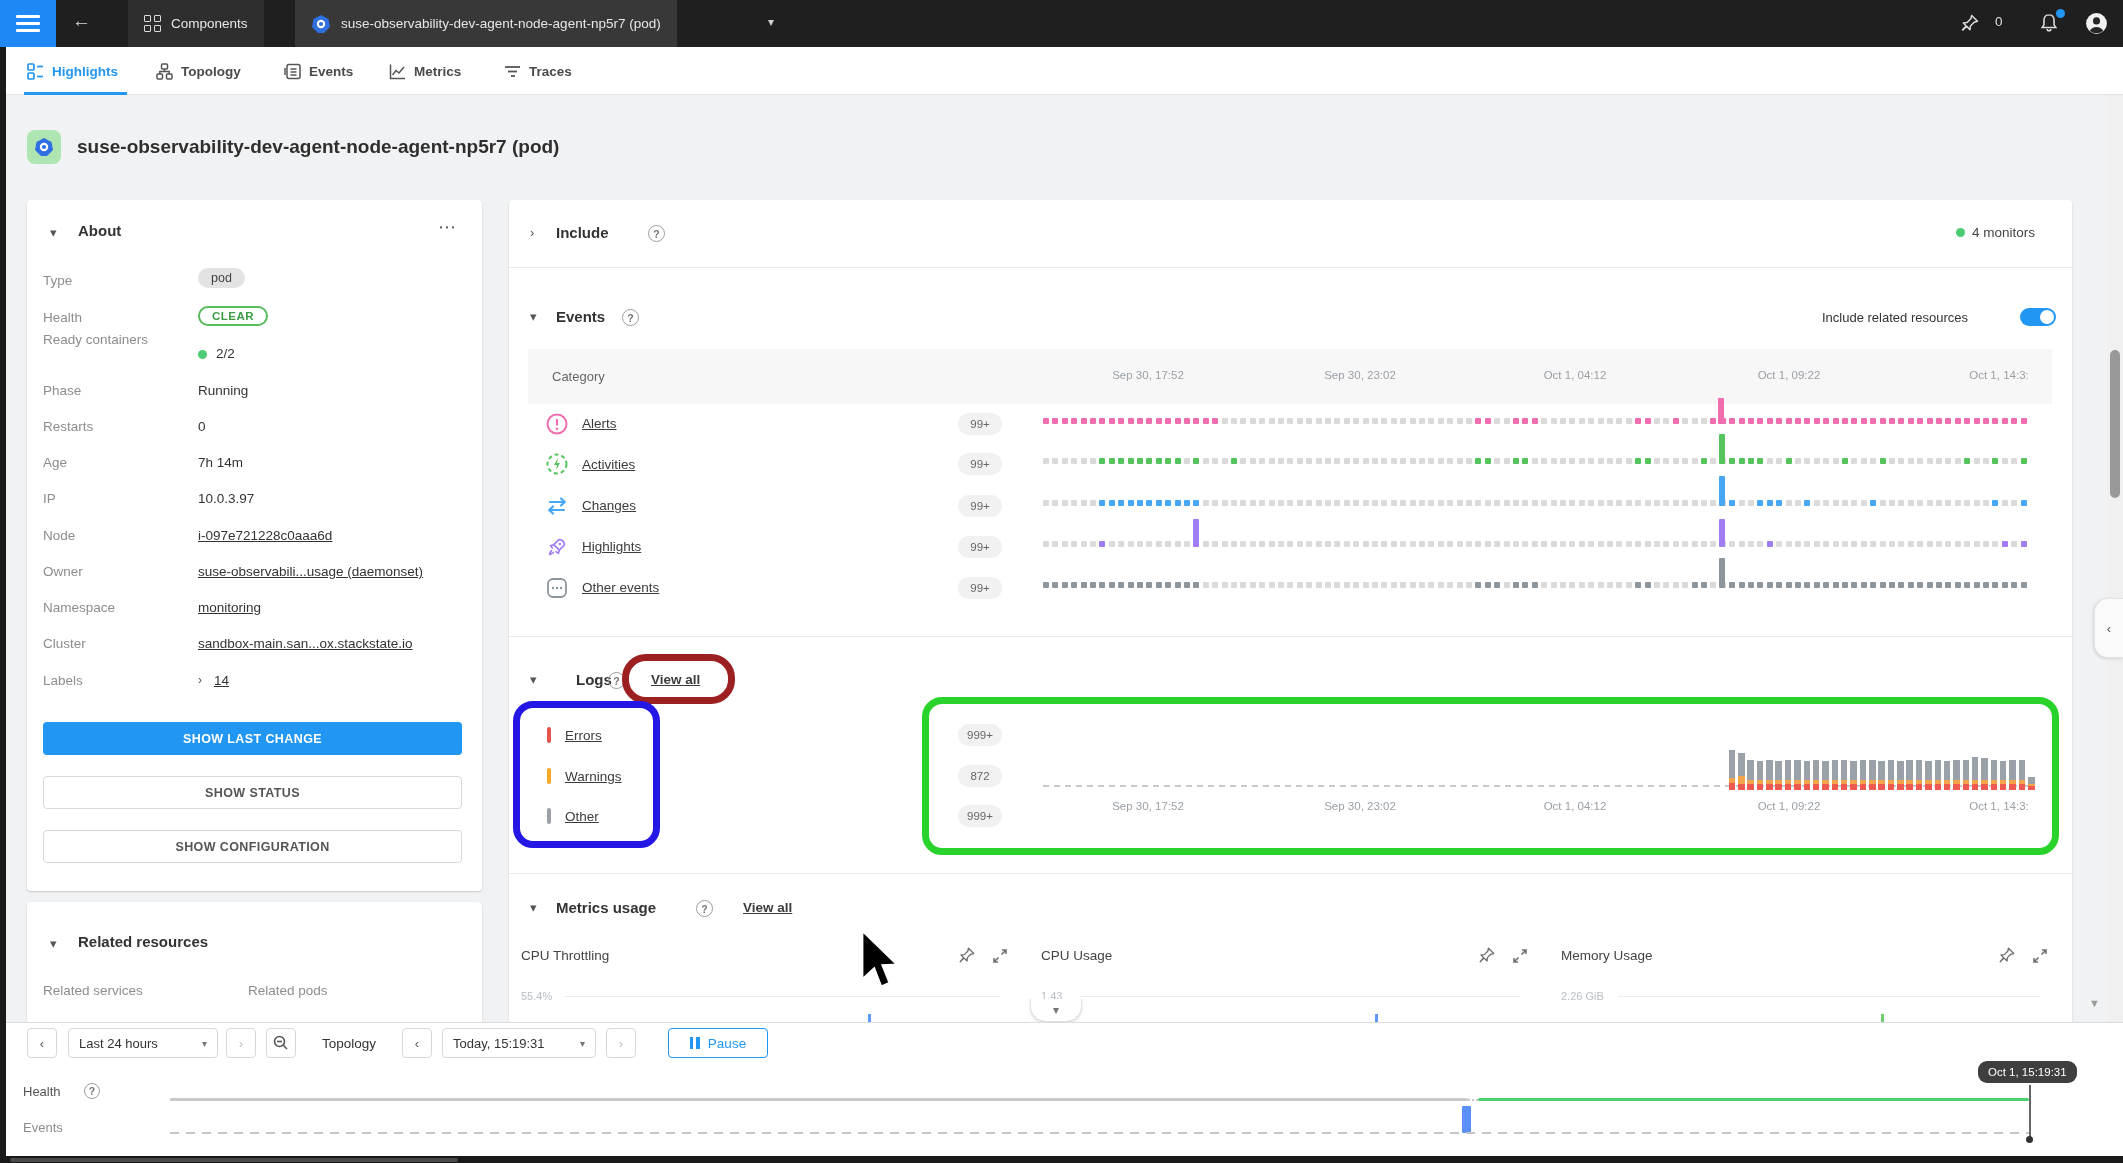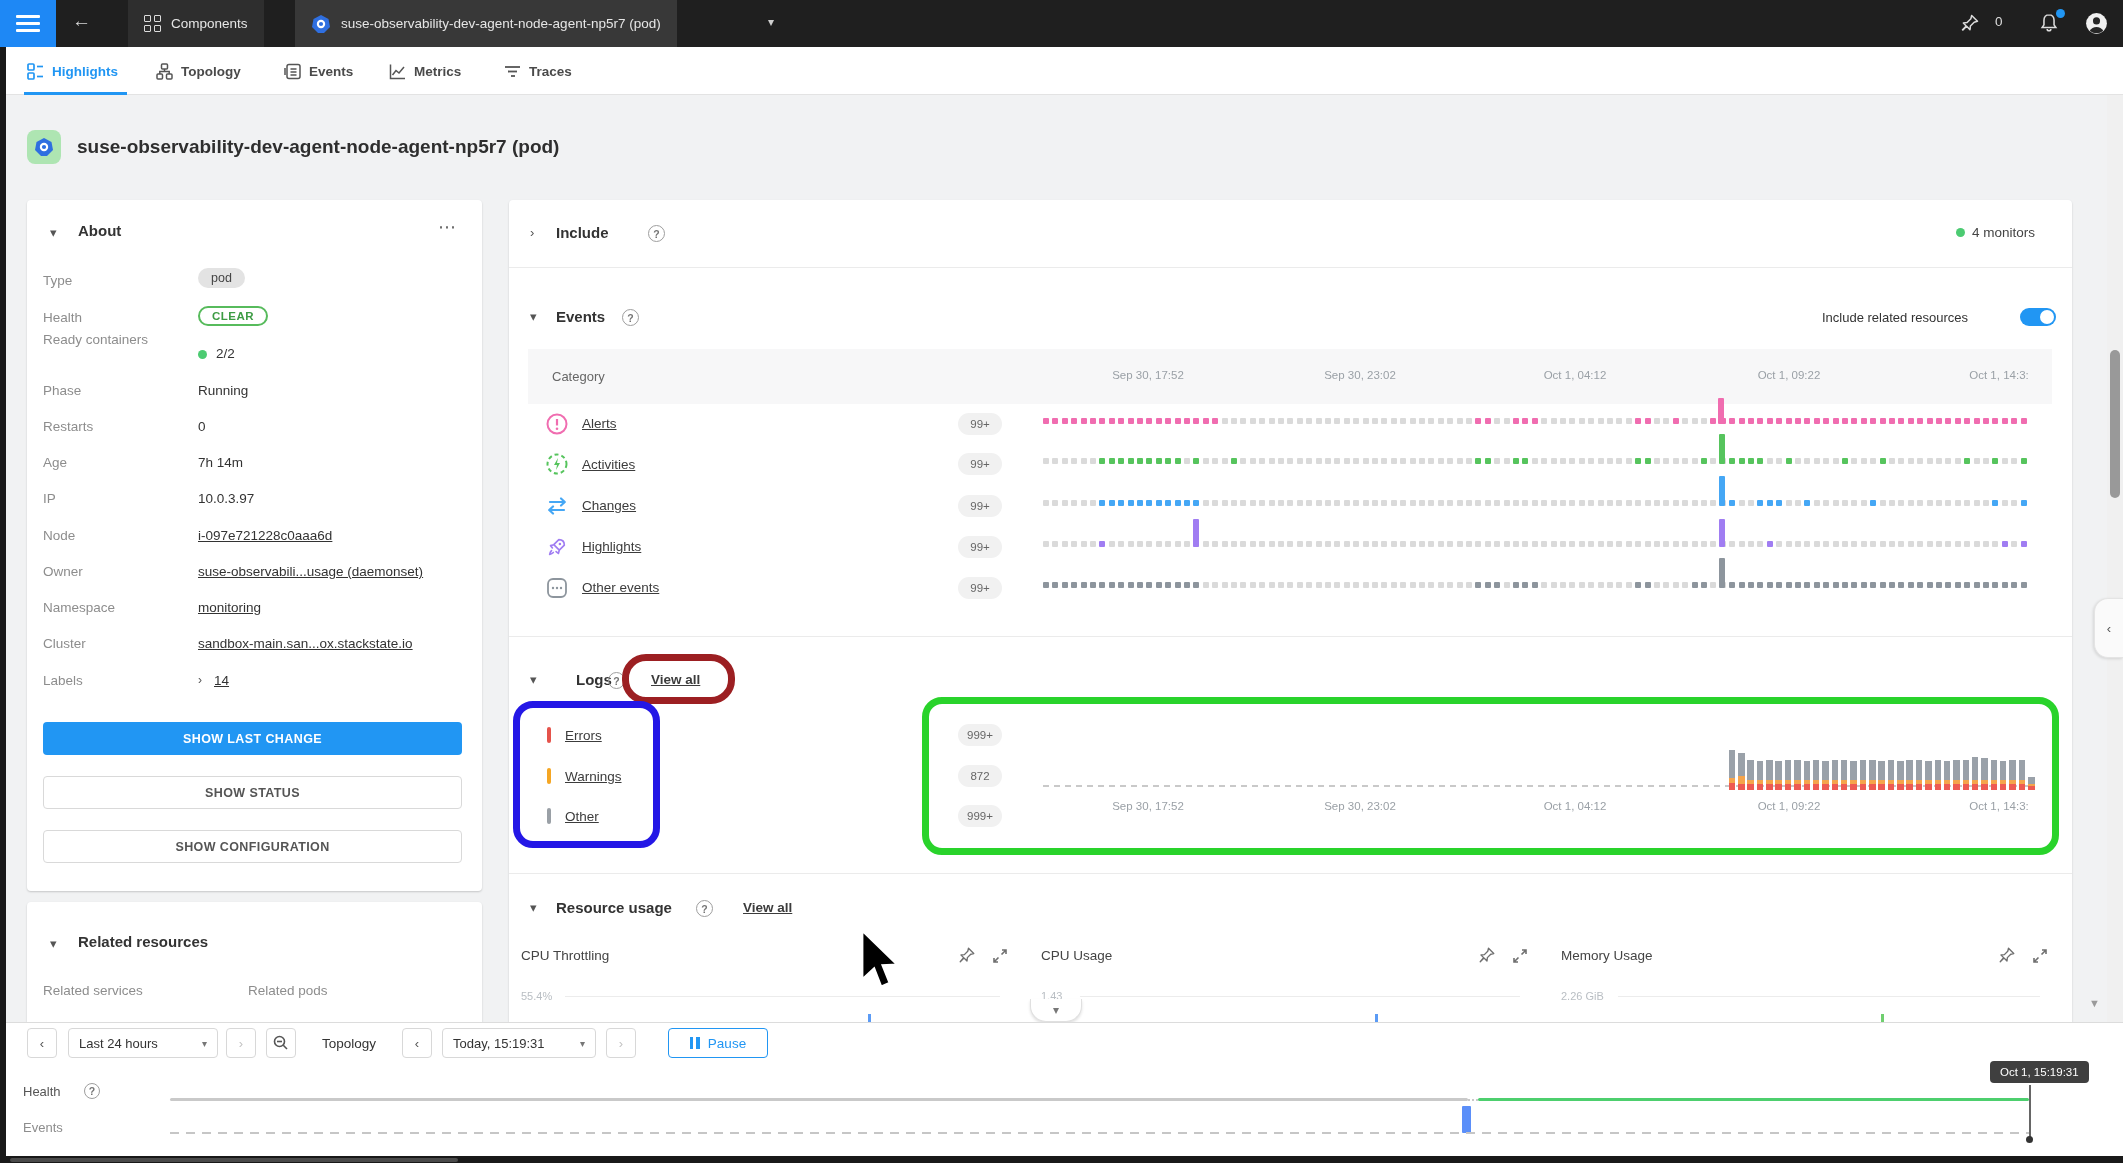--- a/index.html
+++ b/index.html
@@ -55,21 +55,21 @@
   
   .bottombar{left:0;top:1022px;width:2123px;height:134px;background:#fff;border-top:1px solid #dcdcdc;}
   .sqbtn{display:flex;align-items:center;justify-content:center;width:30px;height:30px;border:1px solid #d8d8d8;border-radius:4px;background:#fff;color:#555;font-size:13px;cursor:pointer;}
   .sqbtn.disabled{color:#c3c3c3;}
   .dd{display:flex;align-items:center;justify-content:space-between;height:30px;border:1px solid #d8d8d8;border-radius:4px;background:#fff;padding:0 10px;font-size:13px;color:#333;cursor:pointer;}
   .dd s{text-decoration:none;color:#777;font-size:10px;margin-left:8px;}
   .pausebtn{display:flex;align-items:center;justify-content:center;gap:8px;height:30px;border:1.5px solid #2196f3;border-radius:4px;color:#2196f3;font-size:13.5px;background:#fff;cursor:pointer;}
   .pauseico{display:flex;gap:3px;}
   .pauseico i{width:3.5px;height:12px;background:#2196f3;}
   .tick-lab{position:absolute;transform:translateX(-50%);font-size:11.5px;color:#b5b9bd;white-space:nowrap;}
-  .tooltip{position:absolute;background:#3f3f3f;color:#fff;font-size:11.5px;padding:5px 10px;border-radius:4px;white-space:nowrap;margin-left:12px;}
+  .tooltip{position:absolute;background:#3f3f3f;color:#fff;font-size:11.5px;padding:5px 10px;border-radius:9px;white-space:nowrap;}
   .edge{background:#191919;}
   svg{display:block;}
 </style>
 </head>
 <body>
 
 <div id="root">
 
   <div class="abs topbar"></div>
   <div class="abs burger">
@@ -943,21 +943,21 @@
       <span class="axis-lab" style="left:956px">Oct 1, 14:3:</span>
     </div>
 
   <div class="abs divider" style="left:509px;top:873px;width:1563px;"></div>
 
   <div class="annot" style="left:622px;top:654px;width:113px;height:50px;border:7px solid #9c1f22;border-radius:24px;"></div>
   <div class="annot" style="left:513px;top:701px;width:147px;height:147px;border:7px solid #2417e6;border-radius:20px;"></div>
   <div class="annot" style="left:922px;top:697px;width:1137px;height:158px;border:7px solid #29d32b;border-radius:20px;"></div>
 
   <span class="abs chev" style="left:530px;top:900px;">▾</span>
-  <div class="abs secthdr" style="left:556px;top:899px;">Resource usage</div>
+  <div class="abs secthdr" style="left:556px;top:899px;">Metrics usage</div>
   <span class="abs qmark" style="left:696px;top:900px;">?</span>
   <div class="abs ulink" style="left:743px;top:900px;font-weight:bold;">View all</div>
 
   <div class="abs" style="left:521px;top:948px;font-size:13.5px;color:#444;">CPU Throttling</div>
   <div class="abs" style="left:1041px;top:948px;font-size:13.5px;color:#444;">CPU Usage</div>
   <div class="abs" style="left:1561px;top:948px;font-size:13.5px;color:#444;">Memory Usage</div>
 
   <svg class="abs iconbtn" style="left:958px;top:946px;" width="18" height="18" viewBox="0 0 24 24">
       <path d="M14 3 L21 10 L17 11 L12.5 15.5 L12 20 L8 16 L3 21 L7.5 15.5 L4 12 L8.5 11.5 L13 7 Z" fill="none" stroke="#6f6f6f" stroke-width="1.8" stroke-linejoin="round"></path>
     </svg>

